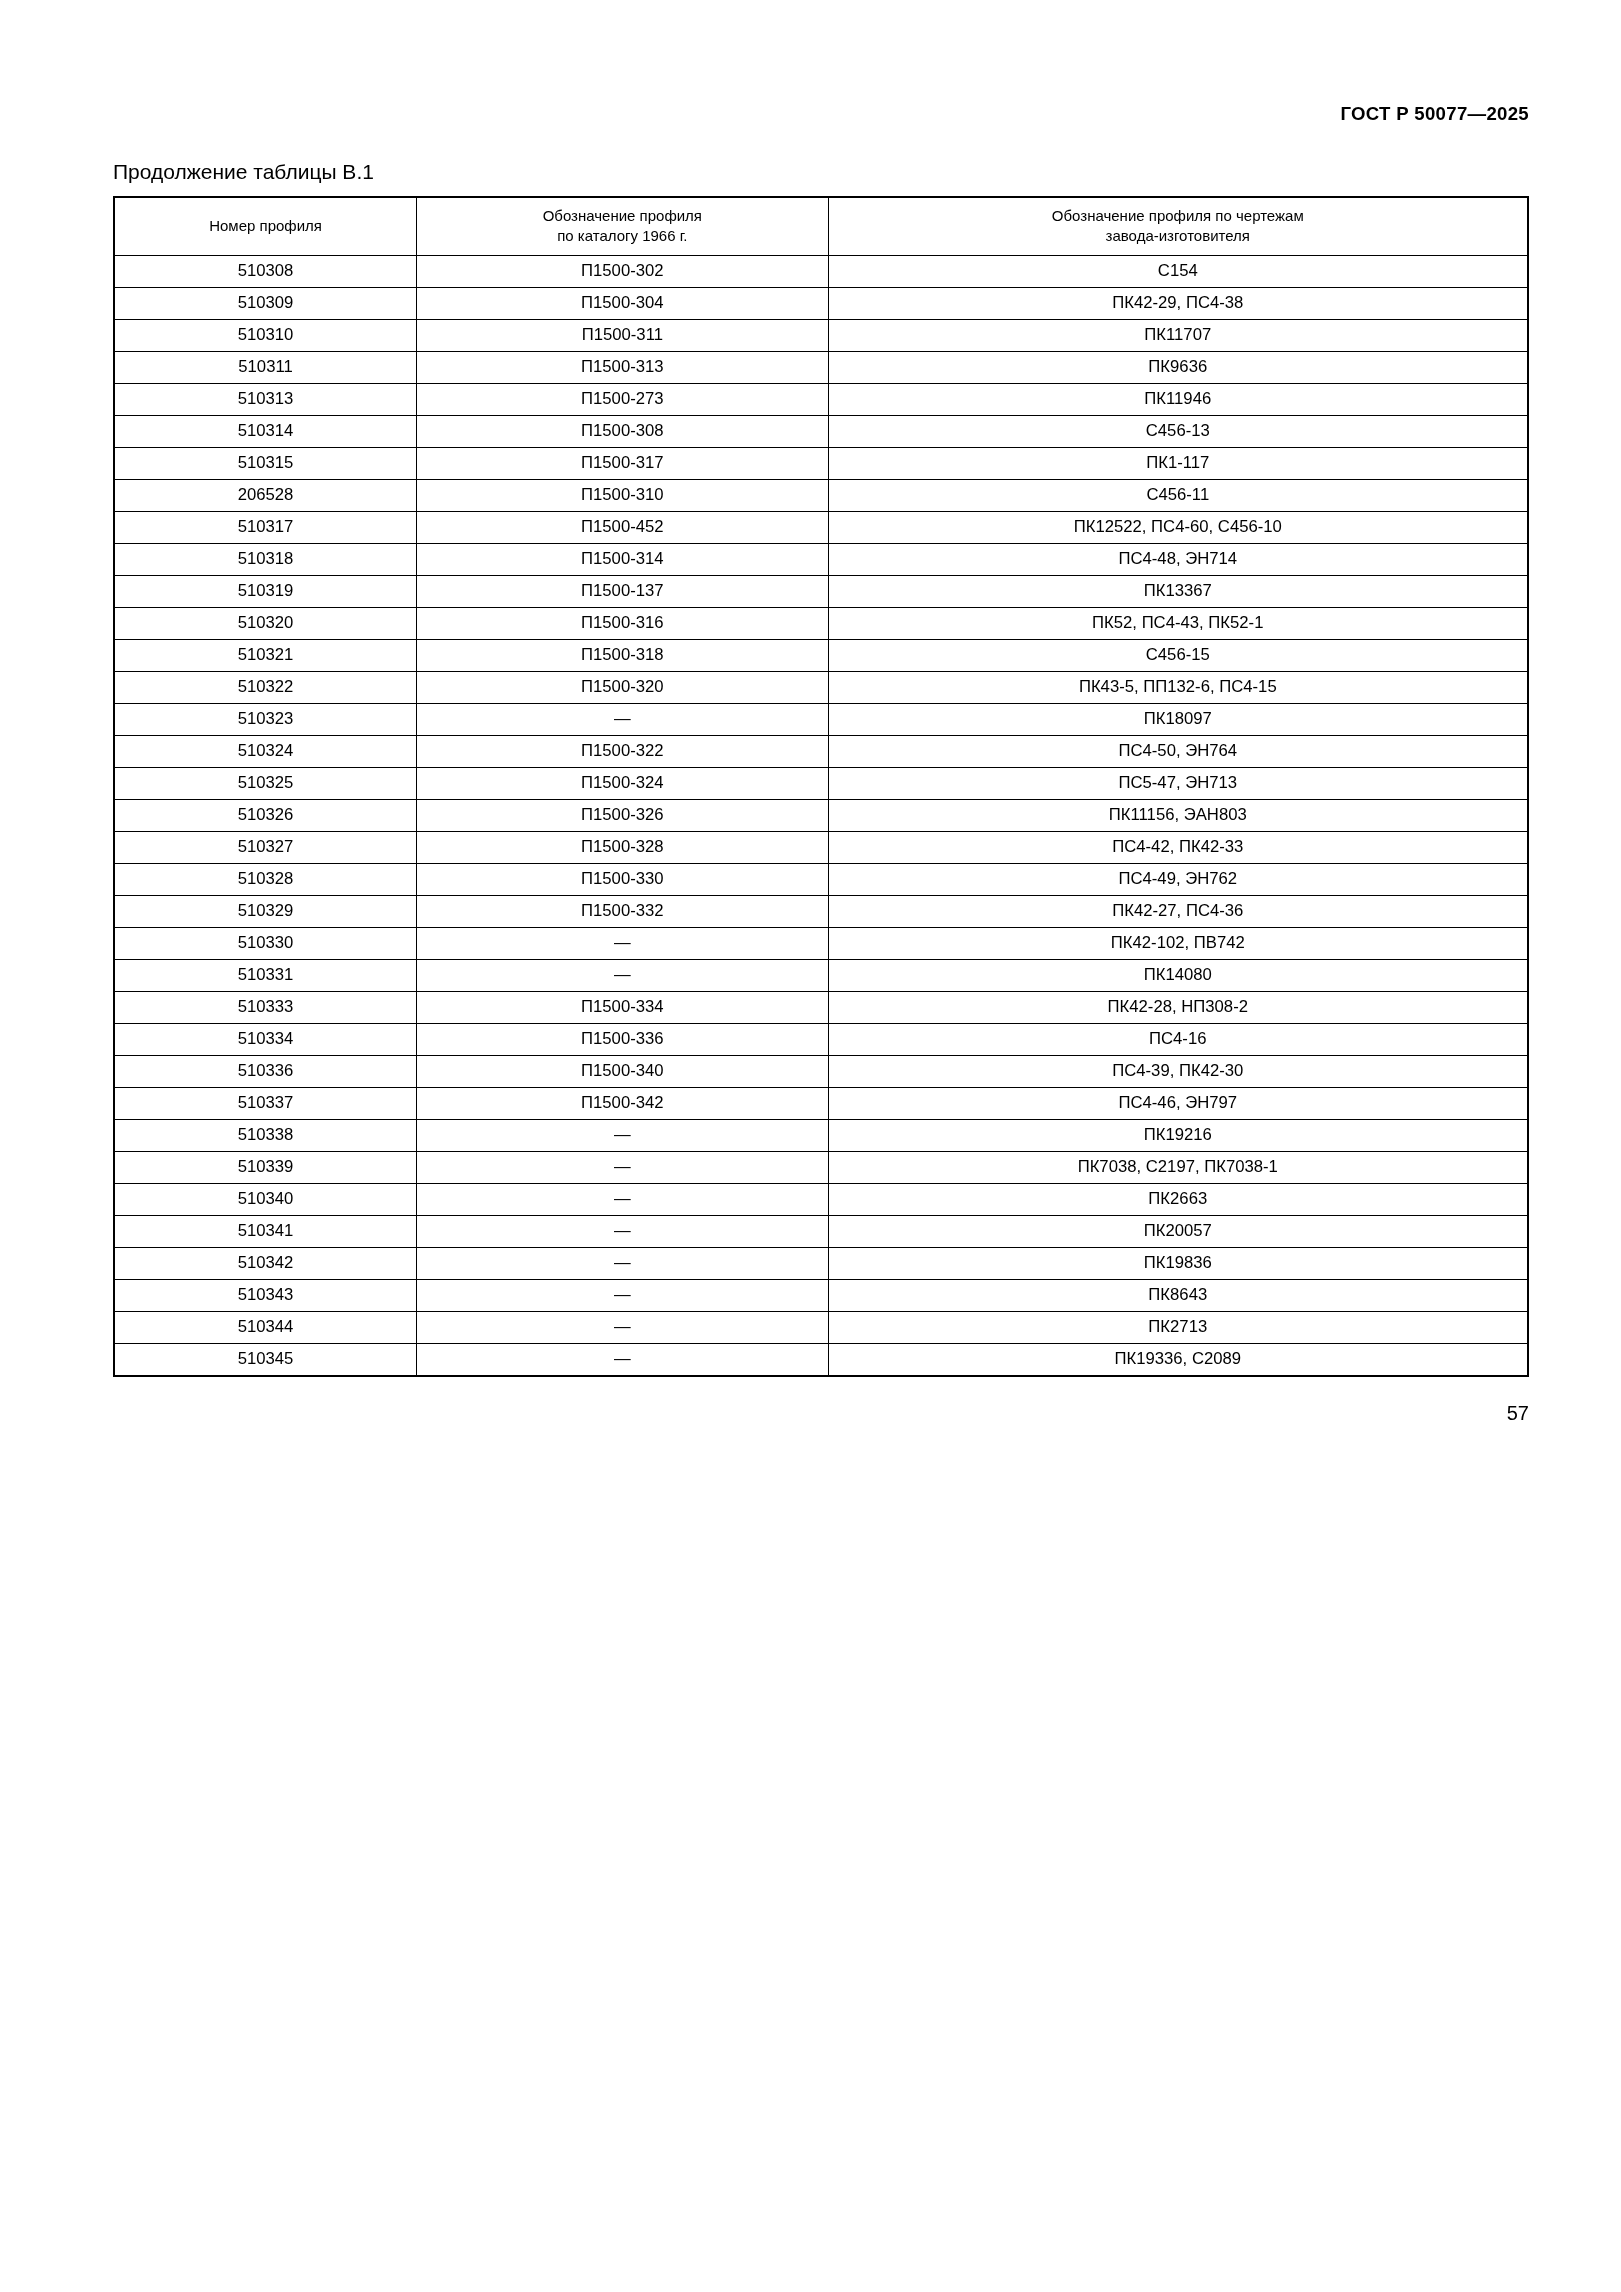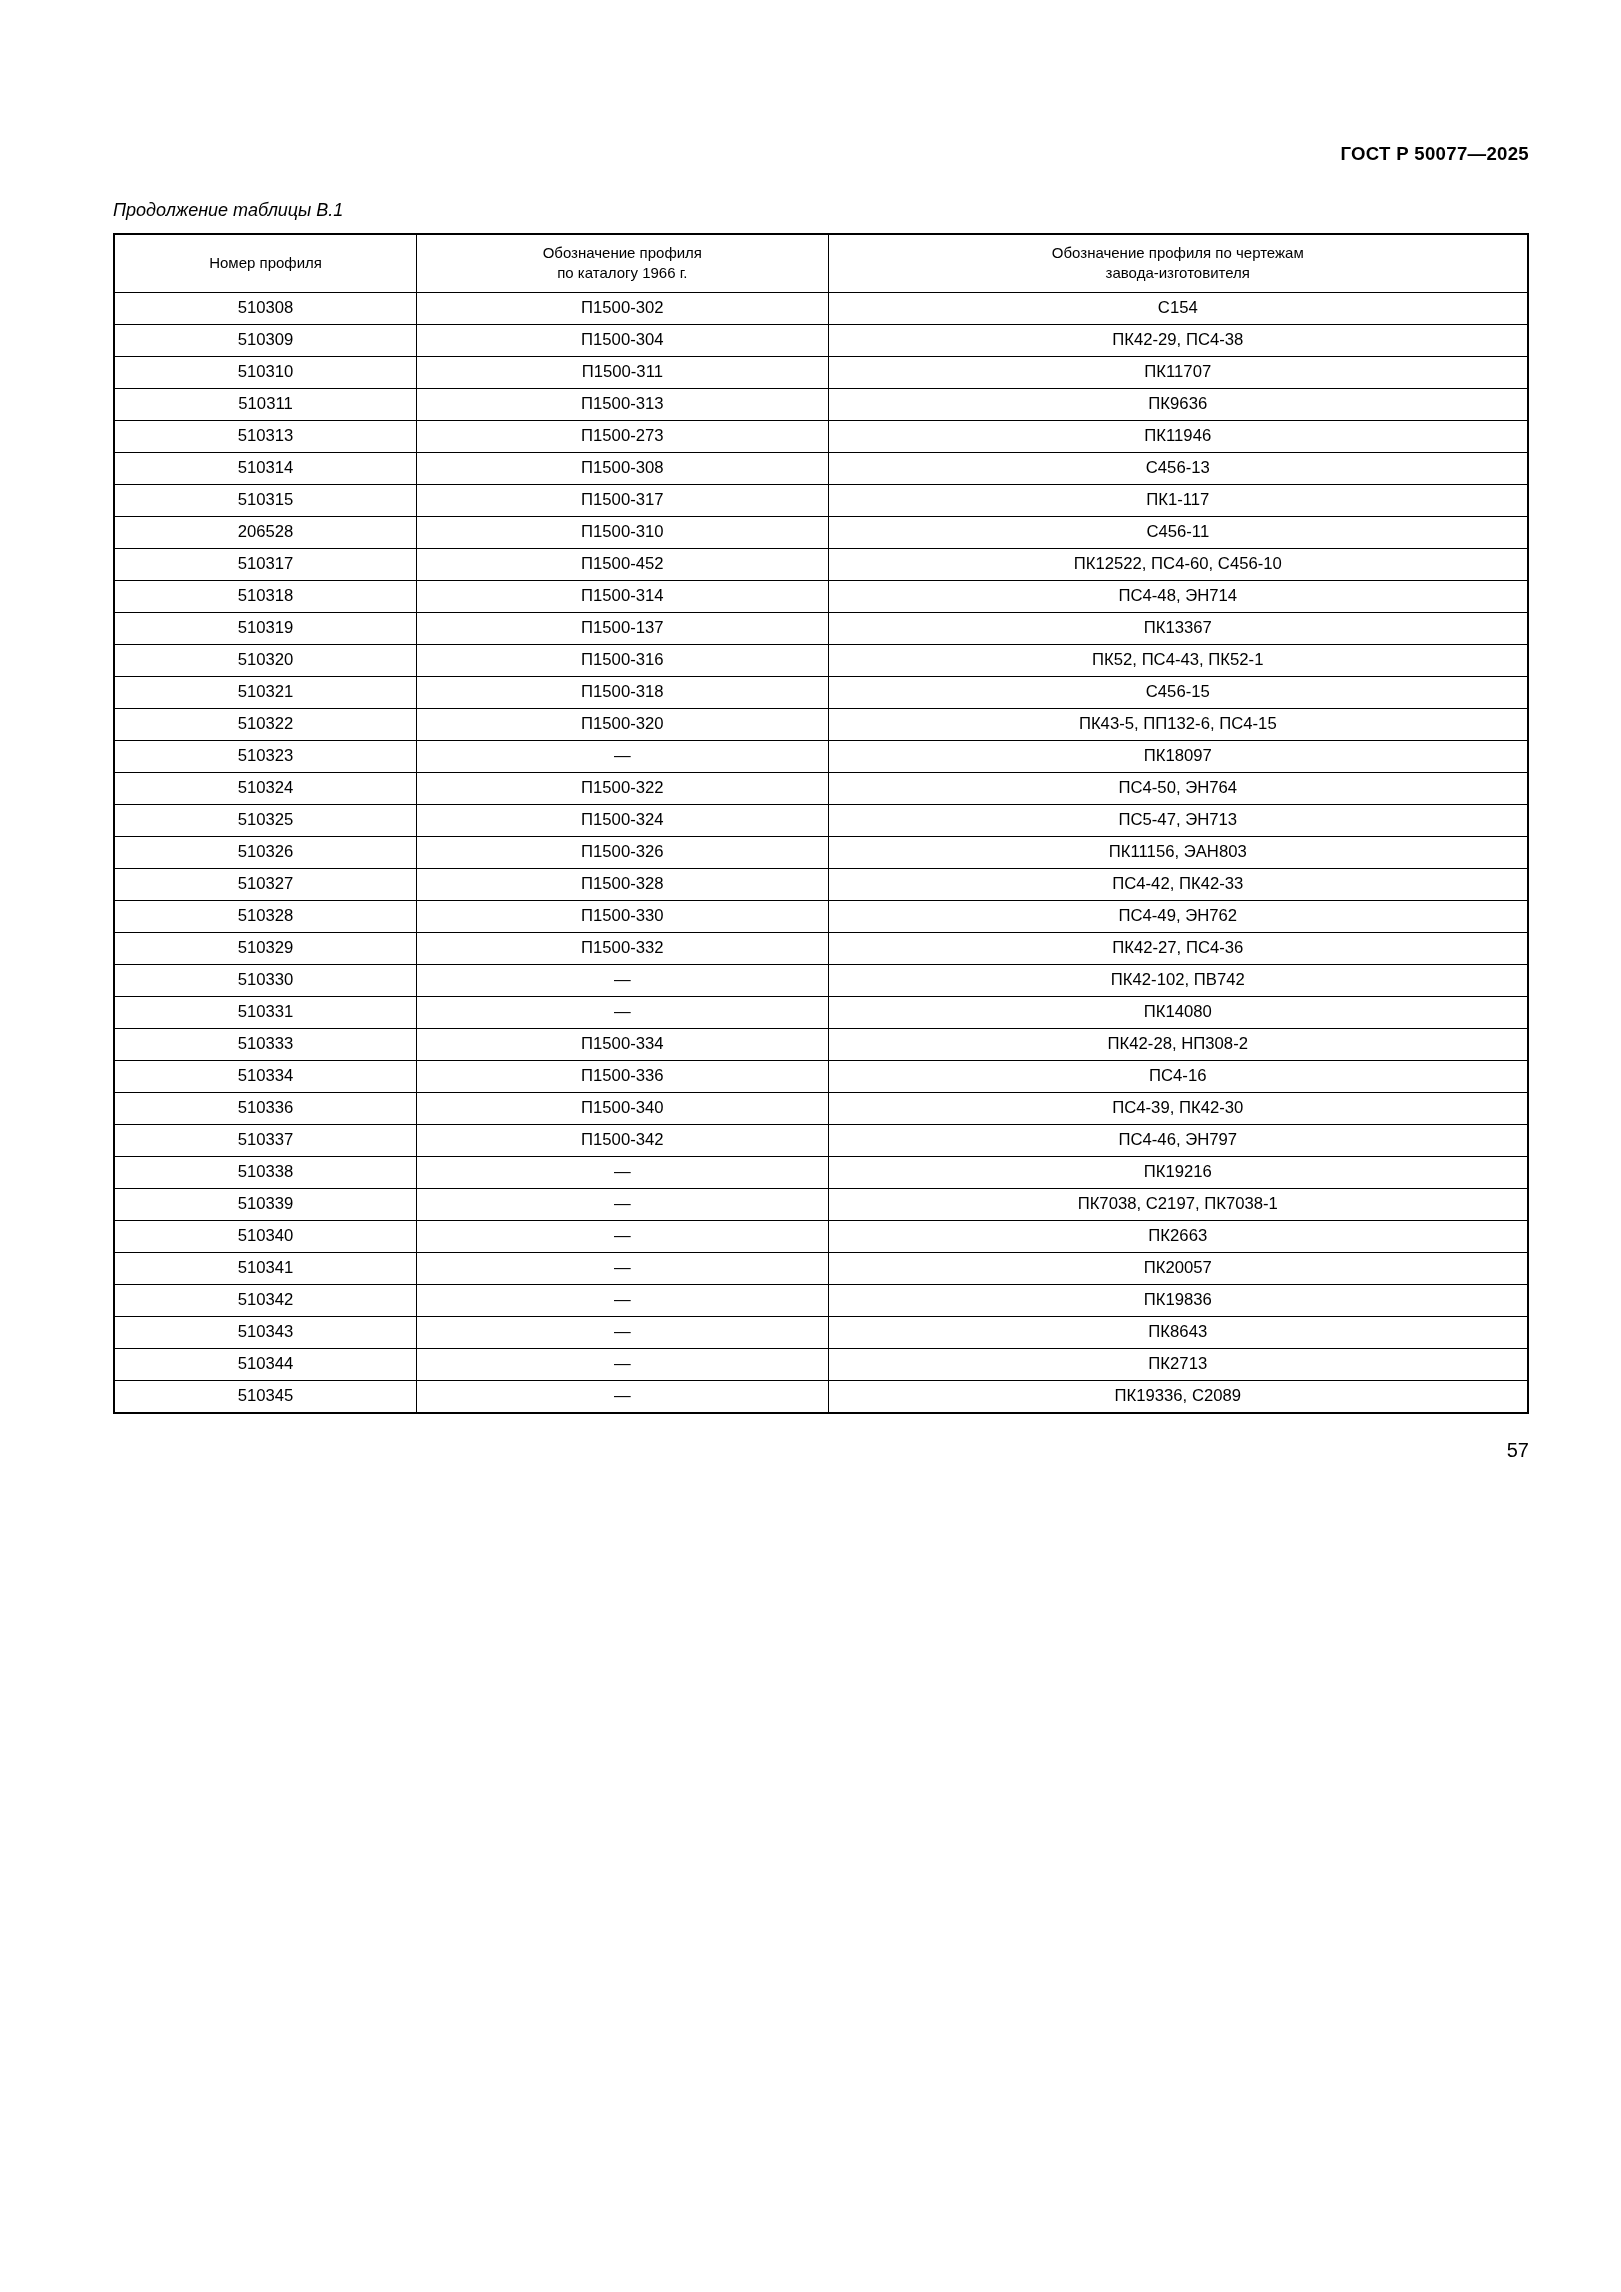--- a/index.html
+++ b/index.html
@@ -13,33 +13,31 @@
       color: #000000;
       font-family: "Liberation Sans", sans-serif;
       position: relative;
       box-sizing: border-box;
     }
     .page {
       position: absolute;
       left: 113px;
       top: 0;
       width: 1416px;
-      margin-top: 40px;
     }
     .doc-header {
       margin-top: 103px;
       text-align: right;
       font-weight: bold;
       font-size: 18.6px;
       letter-spacing: 0.3px;
     }
     .table-caption {
       margin-top: 35px;
-      font-style: italic;
-      font-size: 18px;
+      font-size: 21px;
     }
     table.profiles {
       border-collapse: collapse;
       width: 100%;
       margin-top: 11.8px;
       border: 2px solid #000;
       padding-left: 44px;
     }
     table.profiles th,
     table.profiles td {

